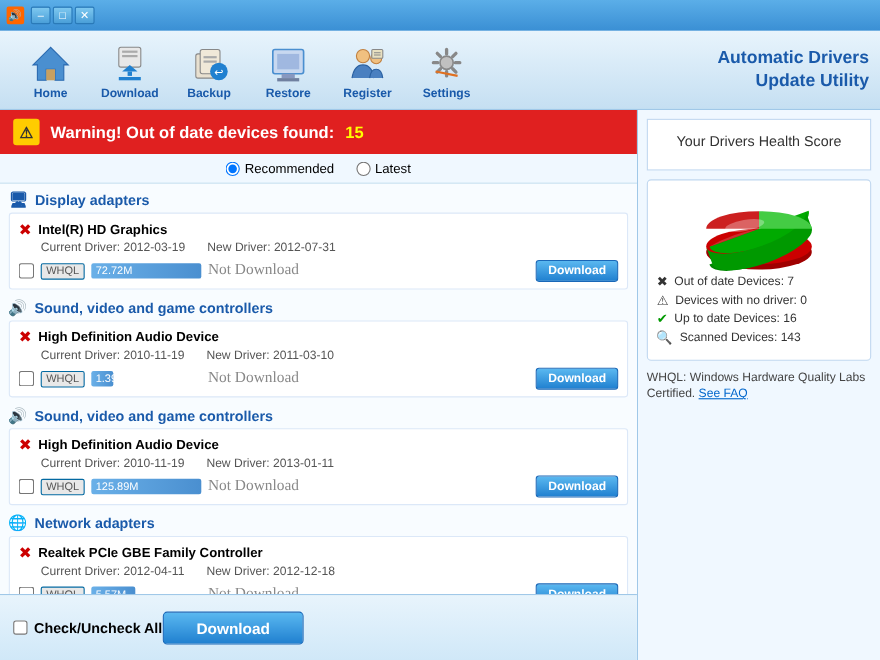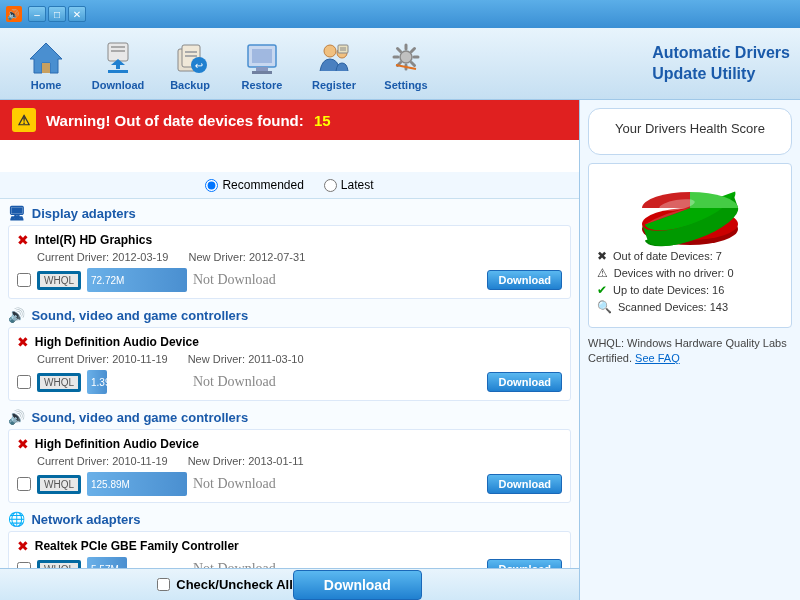--- a/index.html
+++ b/index.html
@@ -65,20 +65,21 @@
       padding: 4px;
     }
     .toolbar-icon {
       width: 40px; height: 40px;
       margin-bottom: 2px;
       display: flex; align-items: center; justify-content: center;
     }
     .toolbar-label { font-size: 11px; color: #1a5aaa; font-weight: bold; }
     .toolbar-brand {
       margin-left: auto;
+      text-align: right;
       color: #1a5aaa;
       font-size: 16px;
       font-weight: bold;
       line-height: 1.3;
     }
 
     
     .main {
       display: flex;
       height: calc(600px - 28px - 72px);
@@ -114,21 +115,20 @@
       flex-shrink: 0;
     }
 
     .radio-bar {
       background: #f0f8ff;
       border-bottom: 1px solid #c8e0f0;
       padding: 6px 14px;
       display: flex;
       justify-content: center;
       gap: 20px;
-      margin-top: 32px;
     }
     .radio-option { display: flex; align-items: center; gap: 4px; cursor: pointer; }
     .radio-option input { cursor: pointer; }
 
     .device-list {
       flex: 1;
       overflow-y: auto;
       padding: 6px 8px;
       background: #f8fcff;
     }
@@ -169,37 +169,37 @@
       margin-left: 20px;
     }
     .download-row {
       display: flex;
       align-items: center;
       gap: 6px;
     }
     .checkbox-item { width: 14px; height: 14px; }
     .whql-badge {
       background: #e8e8e8;
-      border: 3px solid #0369a1;
+      border: 1px solid #0369a1;
       border-radius: 2px;
       padding: 1px 4px;
       font-size: 10px;
       color: #555;
     }
     .size-bar-wrap {
       flex: 1;
       max-width: 100px;
     }
     .size-bar {
       background: linear-gradient(to right, #6ab0e8, #4a8fd0);
       height: 14px;
       border-radius: 2px;
       display: flex;
       align-items: center;
-      padding: 12px 4px;
+      padding: 0 4px;
       font-size: 10px;
       color: white;
     }
     .not-download { color: #888; font-size: 14px; flex: 1; font-family: Liberation Serif, serif; }
     .btn-download {
       background: linear-gradient(to bottom, #5ab8f0, #2080d0);
       color: white;
       border: 1px solid #1a68b8;
       border-radius: 3px;
       padding: 3px 10px;
@@ -210,25 +210,25 @@
 
     
     .device-list::-webkit-scrollbar { width: 12px; }
     .device-list::-webkit-scrollbar-track { background: #e8f4fc; }
     .device-list::-webkit-scrollbar-thumb { background: #90b8d8; border-radius: 2px; }
 
     
     .bottom-bar {
       background: linear-gradient(to bottom, #e8f4fc, #d0e8f8);
       border-top: 1px solid #a0c8e8;
-      height: 32px;
+      height: 60px;
       display: flex;
       align-items: center;
       padding: 0 12px;
-      justify-content: center;
+      justify-content: flex-start;
     }
     .check-all { display: flex; align-items: center; gap: 6px; font-weight: bold; font-size: 13px; cursor: pointer; }
     .btn-download-main {
       background: linear-gradient(to bottom, #5ab8f0, #2080d0);
       color: white;
       border: 1px solid #1a68b8;
       border-radius: 4px;
       padding: 6px 30px;
       font-size: 14px;
       cursor: pointer;
@@ -241,21 +241,21 @@
       background: #f0f8ff;
       display: flex;
       flex-direction: column;
       padding: 8px;
       gap: 8px;
     }
 
     .health-score-box {
       background: white;
       border: 1px solid #c0d8f0;
-      border-radius: 12px;
+      border-radius: 0;
       padding: 12px 8px;
       text-align: center;
     }
     .health-title { font-size: 13px; color: #333; margin-bottom: 6px; }
     .health-score { font-size: 36px; font-weight: bold; color: #cc0000; }
 
     .chart-box {
       background: white;
       border: 1px solid #c0d8f0;
       border-radius: 4px;
@@ -495,20 +495,24 @@
       <div class="device-group">
         <div class="device-group-header">
           <span class="group-icon">🌐</span>
           <span>Network adapters</span>
         </div>
         <div class="device-item">
           <div class="device-name-row">
             <span class="error-icon">✖</span>
             <span class="device-name">Realtek PCIe GBE Family Controller</span>
           </div>
+          <div class="driver-info">
+            <span>Current Driver: <span>2012-04-11</span></span>
+            <span>New Driver: <span>2012-12-18</span></span>
+          </div>
           <div class="download-row">
             <input type="checkbox" class="checkbox-item" style="">
             <span class="whql-badge">WHQL</span>
             <div class="size-bar-wrap">
               <div class="size-bar" style="width:40%">
                 <span>5.57M</span>
               </div>
             </div>
             <span class="not-download">Not Download</span>
             <button class="btn-download">Download</button>

